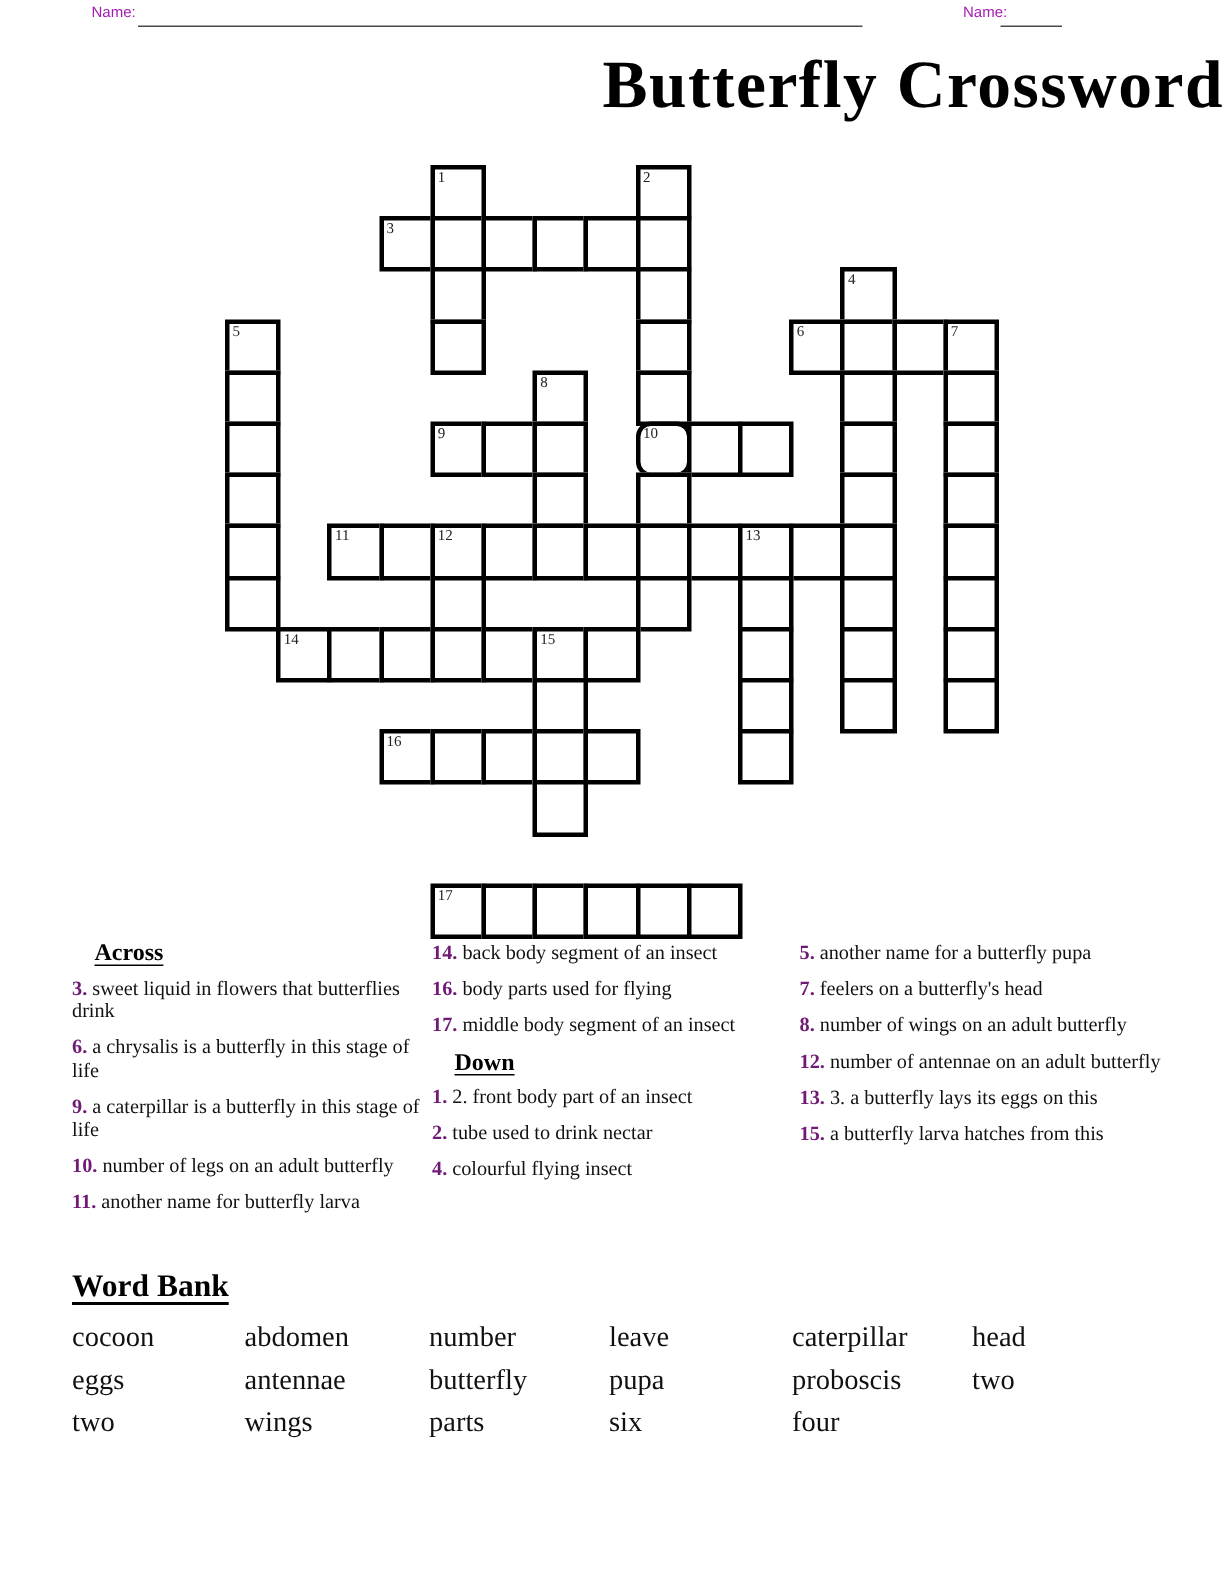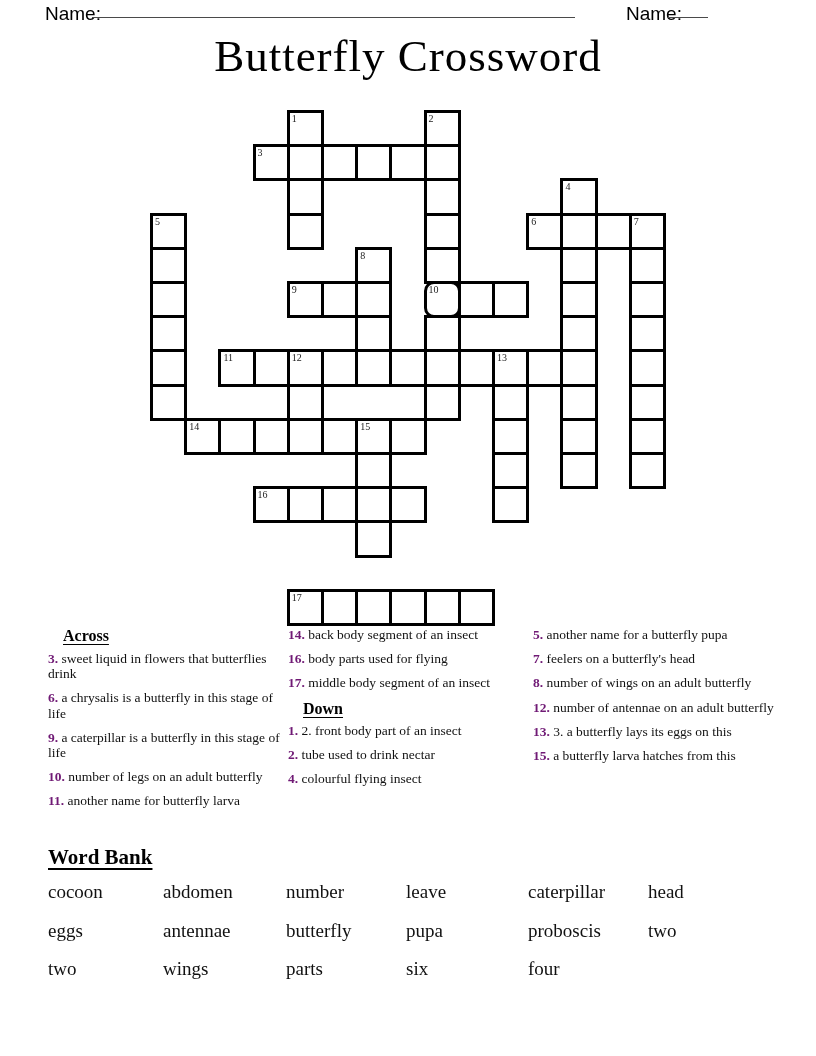--- a/index.html
+++ b/index.html
@@ -3,29 +3,29 @@
 <meta charset="utf-8">
 <style>
   html,body{margin:0;padding:0;background:#fff;}
   .page{
     position:relative;width:816px;height:1056px;background:#ffffff;
     font-family:"DejaVu Sans",sans-serif;color:#1a1a1a;overflow:hidden;
   }
   
   .hlabel{
     position:absolute;top:3px;font-family:"Liberation Sans",sans-serif;
-    font-size:19px;color:#000000;
+    font-size:10px;color:#a21caf;margin-left:16px;
   }
   .fill-line{position:absolute;top:4px;height:13px;border-bottom:1.6px solid #4a4a4a;}
   .name-line{left:92px;width:483px;}
   .date-line{left:667px;width:41px;}
   
   .title{
-    position:absolute;top:30px;left:0;width:100%;margin:0;text-align:center;
-    font-family:cursive;font-size:45px;font-weight:400;color:#000;letter-spacing:1px;
+    position:absolute;top:30px;left:0;width:100%;margin:0;text-align:right;
+    font-family:cursive;font-size:45px;font-weight:700;color:#000;letter-spacing:1px;
   }
   
   .grid{position:absolute;left:150px;top:110px;width:517px;height:517px;}
   .cell{
     position:absolute;width:37.2px;height:37.2px;box-sizing:border-box;
     border:3px solid #000;background:#fff;
   }
   .cellnum{
     position:absolute;top:0px;left:2px;font-family:cursive;font-size:10px;
     line-height:11px;color:#222;
@@ -44,21 +44,21 @@
   }
   .clue b{color:#701a75;}
   
   .wordbank{position:absolute;left:48px;top:845px;width:730px;}
   .wb-heading{
     font-family:cursive;font-size:21px;font-weight:bold;color:#000;
     text-decoration:underline;text-underline-offset:4px;margin:0 0 8px 0;
   }
   .wb-grid{
     display:grid;grid-template-columns:115px 123px 120px 122px 120px auto;
-    row-gap:10px;
+    row-gap:0;
   }
   .wb-word{font-family:cursive;font-size:19px;line-height:28.5px;color:#111;}
 </style>
 </head>
 <body>
 
 <div class="page">
 
   <span class="hlabel" style="left:45px">Name:</span>
   <span class="fill-line name-line"></span>

